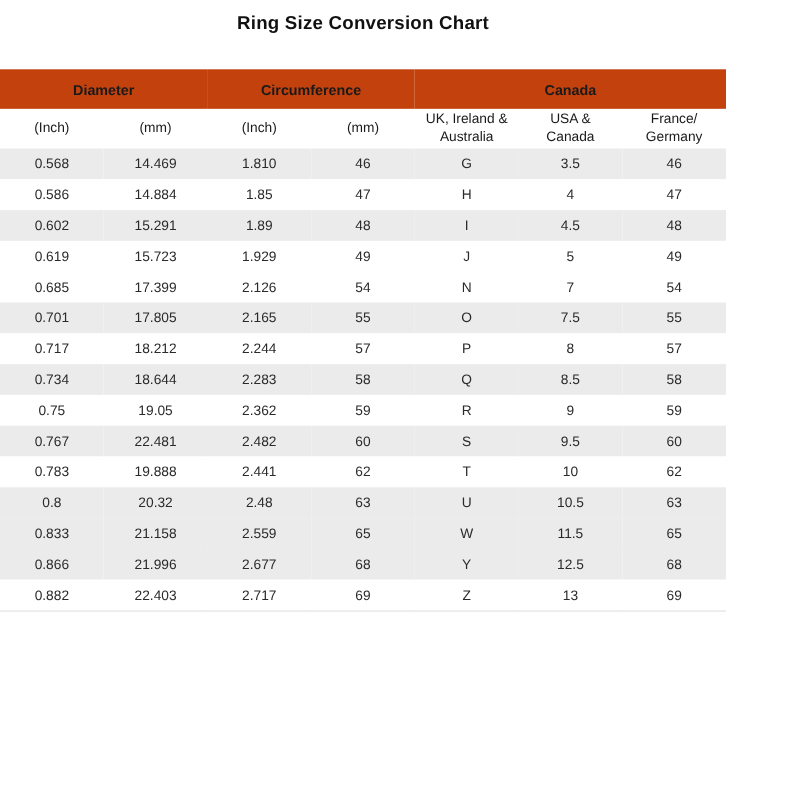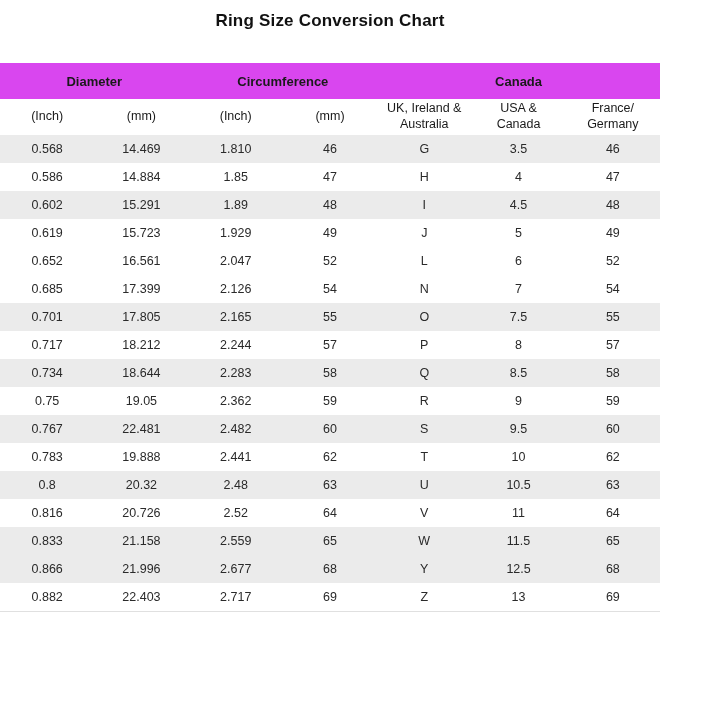--- a/index.html
+++ b/index.html
@@ -28,21 +28,21 @@
   }
   table.ring-table {
     width: 100%;
     margin-top: 32px;
     border-collapse: collapse;
     table-layout: fixed;
     border-bottom: 1px solid #e0e0e0;
   }
   table.ring-table col { width: 14.2857%; }
   tr.group-row th {
-    background: #d946ef;
+    background: #c2410c;
     font-size: 13px;
     font-weight: bold;
     color: #1a1a1a;
     height: 36px;
     text-align: center;
     vertical-align: middle;
     padding: 0;
   }
   tr.sub-row th {
     background: #ffffff;
@@ -130,29 +130,20 @@
         <tr>
           <td>0.619</td>
           <td>15.723</td>
           <td>1.929</td>
           <td>49</td>
           <td>J</td>
           <td>5</td>
           <td>49</td>
         </tr>
         <tr>
-          <td>0.652</td>
-          <td>16.561</td>
-          <td>2.047</td>
-          <td>52</td>
-          <td>L</td>
-          <td>6</td>
-          <td>52</td>
-        </tr>
-        <tr>
           <td>0.685</td>
           <td>17.399</td>
           <td>2.126</td>
           <td>54</td>
           <td>N</td>
           <td>7</td>
           <td>54</td>
         </tr>
         <tr class="stripe">
           <td>0.701</td>
@@ -210,29 +201,20 @@
         </tr>
         <tr class="stripe">
           <td>0.8</td>
           <td>20.32</td>
           <td>2.48</td>
           <td>63</td>
           <td>U</td>
           <td>10.5</td>
           <td>63</td>
         </tr>
-        <tr>
-          <td>0.816</td>
-          <td>20.726</td>
-          <td>2.52</td>
-          <td>64</td>
-          <td>V</td>
-          <td>11</td>
-          <td>64</td>
-        </tr>
         <tr class="stripe">
           <td>0.833</td>
           <td>21.158</td>
           <td>2.559</td>
           <td>65</td>
           <td>W</td>
           <td>11.5</td>
           <td>65</td>
         </tr>
         <tr class="stripe">

